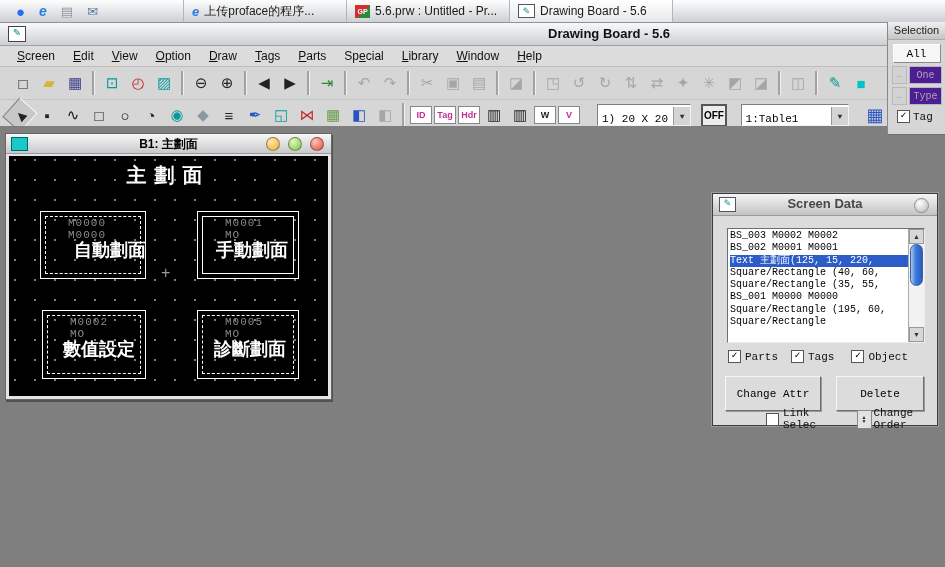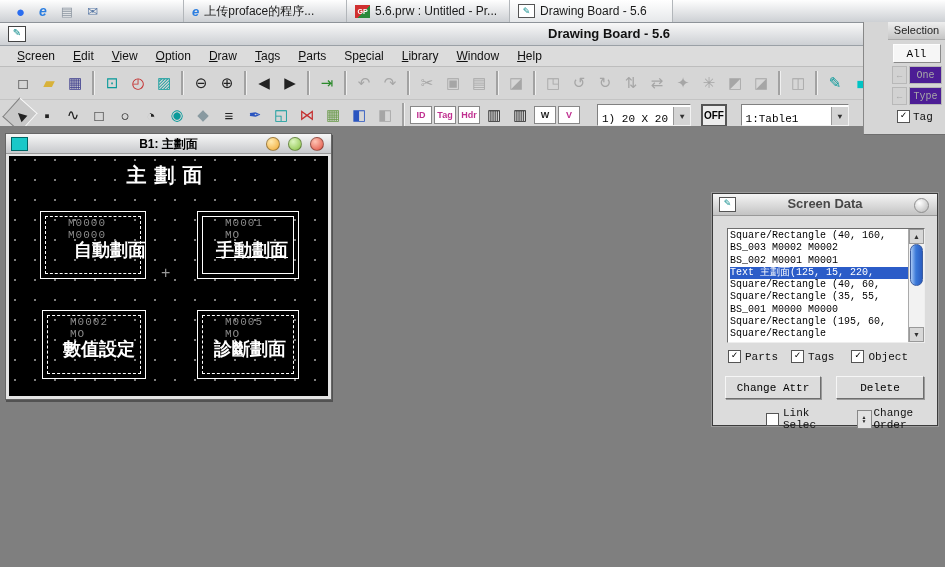--- a/index.html
+++ b/index.html
@@ -43,21 +43,21 @@
   .c-olive{color:#6a9a4a}.c-mid{color:#8899a0}.c-ink{color:#222}
   .tbtn.txt{font-size:9px;font-weight:bold;border:1px solid #888;background:#fff;width:20px;height:16px;}
   .combo{display:flex;align-items:flex-end;height:20px;background:#fff;border:1px solid;border-color:#808080 #f2f2f2 #f2f2f2 #808080;width:104px;margin-left:16px;font-family:"Liberation Mono",monospace;font-size:11px;}
   .combo-text{flex:1;padding-left:4px;white-space:nowrap;overflow:hidden;}
   .combo-arrow{width:16px;height:18px;background:#d4d4d4;border-left:1px solid #999;font-size:8px;display:flex;align-items:center;justify-content:center;color:#333;flex:none;}
   .off-btn{width:28px;height:23px;margin-left:10px;font-weight:bold;font-size:10px;border:2px solid #555;background:#ececec;padding:0;font-family:"Liberation Sans",sans-serif;}
   .combo2{width:120px;margin-left:14px;}
   .table-editor{margin-left:14px;font-size:18px;}
 
   
-  .selection-panel{position:absolute;top:22px;right:0;width:57px;height:112px;background:#d6d6d6;border-left:1px solid #888;border-bottom:1px solid #6e6e6e;z-index:6;font-family:"Liberation Mono",monospace;padding-left:24px;}
+  .selection-panel{position:absolute;top:22px;right:0;width:57px;height:112px;background:#d6d6d6;border-left:1px solid #888;border-bottom:1px solid #6e6e6e;z-index:6;font-family:"Liberation Mono",monospace;}
   .sel-header{height:17px;background:linear-gradient(#efefef,#c5c5c5);font-size:11px;text-align:center;line-height:17px;border-bottom:1px solid #aaa;font-family:"Liberation Sans",sans-serif;color:#222;}
   .sel-all{display:block;width:48px;margin:4px auto 0;height:19px;background:#f6f6f6;border:1px solid #999;border-color:#fdfdfd #8a8a8a #8a8a8a #fdfdfd;font-size:11px;font-family:inherit;}
   .sel-row{display:flex;margin:3px 0 0 4px;gap:2px;}
   .sel-arrow{width:15px;height:18px;font-size:9px;color:#aaa;background:#d2d2d2;border:1px solid #b8b8b8;padding:0;}
   .sel-btn{width:33px;height:18px;font-size:10px;color:#a8a8a8;background:#4c1d95;border:1px solid #b8b8b8;font-family:inherit;padding:0;}
   .sel-tag{display:flex;align-items:center;gap:3px;margin:5px 0 0 9px;font-size:11px;color:#111;}
 
   .checkbox{width:11px;height:11px;background:#fff;border:1px solid #555;display:inline-flex;align-items:center;justify-content:center;flex:none;}
   .mark{font-size:10px;font-weight:bold;line-height:1;margin-top:-1px;color:#000;}
 
@@ -82,21 +82,21 @@
   .touch-btn::before{content:"";position:absolute;inset:4px;border:1px dashed #fff;}
   .touch-btn.solid::before{border-style:solid;}
   .cv-buttons .touch-btn:nth-of-type(1){left:31px;top:55px;width:104px;height:66px;}
   .cv-buttons .touch-btn:nth-of-type(2){left:188px;top:55px;width:100px;height:66px;}
   .cv-buttons .touch-btn:nth-of-type(3){left:33px;top:154px;width:102px;height:67px;}
   .cv-buttons .touch-btn:nth-of-type(4){left:188px;top:154px;width:100px;height:67px;}
   .m1,.m2{position:absolute;left:7px;color:#8a8a8a;font-family:"Liberation Mono",monospace;font-size:11px;letter-spacing:1px;padding-left:20px;}
   .m1{top:5px}.m2{top:17px}
   .cv-label{position:absolute;font-size:18px;font-weight:bold;white-space:nowrap;}
   .cv-buttons .touch-btn:nth-of-type(1) .cv-label{left:33px;top:26px;}
-  .cv-buttons .touch-btn:nth-of-type(2) .cv-label{left:18px;top:26px;text-decoration:underline;}
+  .cv-buttons .touch-btn:nth-of-type(2) .cv-label{left:18px;top:26px;}
   .cv-buttons .touch-btn:nth-of-type(3) .cv-label{left:20px;top:26px;}
   .cv-buttons .touch-btn:nth-of-type(4) .cv-label{left:16px;top:26px;}
   .center-mark{position:absolute;left:152px;top:108px;color:#9a9a9a;font-size:16px;}
 
   
   .palette{position:absolute;left:712px;top:67px;width:224px;height:231px;background:#dcdcdc;border:1px solid #3c3c3c;box-shadow:0 0 0 1px #9a9a9a;}
   .pal-titlebar{height:21px;background:linear-gradient(#f5f5f5,#c3c3c3);border-bottom:1px solid #999;position:relative;}
   .pal-icon{position:absolute;left:6px;top:3px;width:15px;height:13px;background:#fff;border:1px solid #555;font-size:9px;color:#0a8a8a;text-align:center;line-height:11px;}
   .pal-title{position:absolute;left:0;right:0;top:2px;text-align:center;font-size:13px;font-weight:bold;color:#484848;}
   .pal-close{position:absolute;right:8px;top:4px;width:13px;height:13px;border-radius:50%;background:radial-gradient(circle at 35% 30%,#fff,#b5b5b5);border:1px solid #8e8e8e;}
@@ -105,21 +105,21 @@
   .row.selected{background:#2b5cc8;color:#fff;}
   .scrollbar{width:15px;background:#f2f2f2;border-left:1px solid #aaa;position:relative;flex:none;}
   .sb-up,.sb-down{position:absolute;left:0;right:0;height:13px;background:#d8d8d8;border:1px solid #999;font-size:7px;display:flex;align-items:center;justify-content:center;color:#333;}
   .sb-up{top:0}.sb-down{bottom:0}
   .sb-thumb{position:absolute;left:1px;right:1px;top:15px;height:40px;border-radius:7px;background:linear-gradient(90deg,#a8c8f4,#3a78d8 45%,#2a5cc0);border:1px solid #3a5ca0;}
   .pal-checks{position:absolute;left:15px;top:156px;display:flex;width:198px;}
   .chk{display:flex;align-items:center;gap:4px;font-family:"Liberation Mono",monospace;font-size:11px;color:#111;}
   .pal-checks .chk:nth-of-type(2){margin-left:13px;}
   .pal-checks .chk:nth-of-type(3){margin-left:17px;}
   .pal-buttons{position:absolute;left:12px;top:182px;width:202px;display:flex;}
-  .pbtn{height:23px;background:#dcdcdc;border:1px solid;border-color:#f6f6f6 #6e6e6e #6e6e6e #f6f6f6;box-shadow:1px 1px 0 #9a9a9a;font-family:"Liberation Mono",monospace;font-size:11px;padding:0;}
+  .pbtn{height:35px;background:#dcdcdc;border:1px solid;border-color:#f6f6f6 #6e6e6e #6e6e6e #f6f6f6;box-shadow:1px 1px 0 #9a9a9a;font-family:"Liberation Mono",monospace;font-size:11px;padding:0;}
   .pbtn.attr{width:96px;}
   .pbtn.del{width:88px;margin-left:15px;}
   .pal-bottom{position:absolute;left:9px;top:213px;display:flex;align-items:center;padding-left:44px;}
   .spinner{width:13px;height:17px;margin-left:24px;display:flex;flex-direction:column;align-items:center;justify-content:center;border:1px solid #888;background:#e2e2e2;font-size:5px;line-height:4px;color:#222;flex:none;}
   .chk-label2{font-family:"Liberation Mono",monospace;font-size:11px;margin-left:2px;color:#111;}
 </style>
 </head>
 <body>
 
 <div class="screen">
@@ -330,21 +330,20 @@
 
     <div class="palette">
       <div class="pal-titlebar">
         <span class="pal-icon">✎</span>
         <span class="pal-title">Screen Data</span>
         <span class="pal-close"></span>
       </div>
       <div class="listbox">
         <div class="rows">
 
-        <div class="row">Square/Rectangle (40, 160,</div>
             <div class="row">BS_003  M0002  M0002</div>
             <div class="row">BS_002  M0001  M0001</div>
             <div class="row selected">Text 主劃面(125, 15, 220,</div>
             <div class="row">Square/Rectangle (40, 60,</div>
             <div class="row">Square/Rectangle (35, 55,</div>
             <div class="row">BS_001  M0000  M0000</div>
             <div class="row">Square/Rectangle (195, 60,</div>
             <div class="row">Square/Rectangle</div>
           </div>
         <div class="scrollbar">

